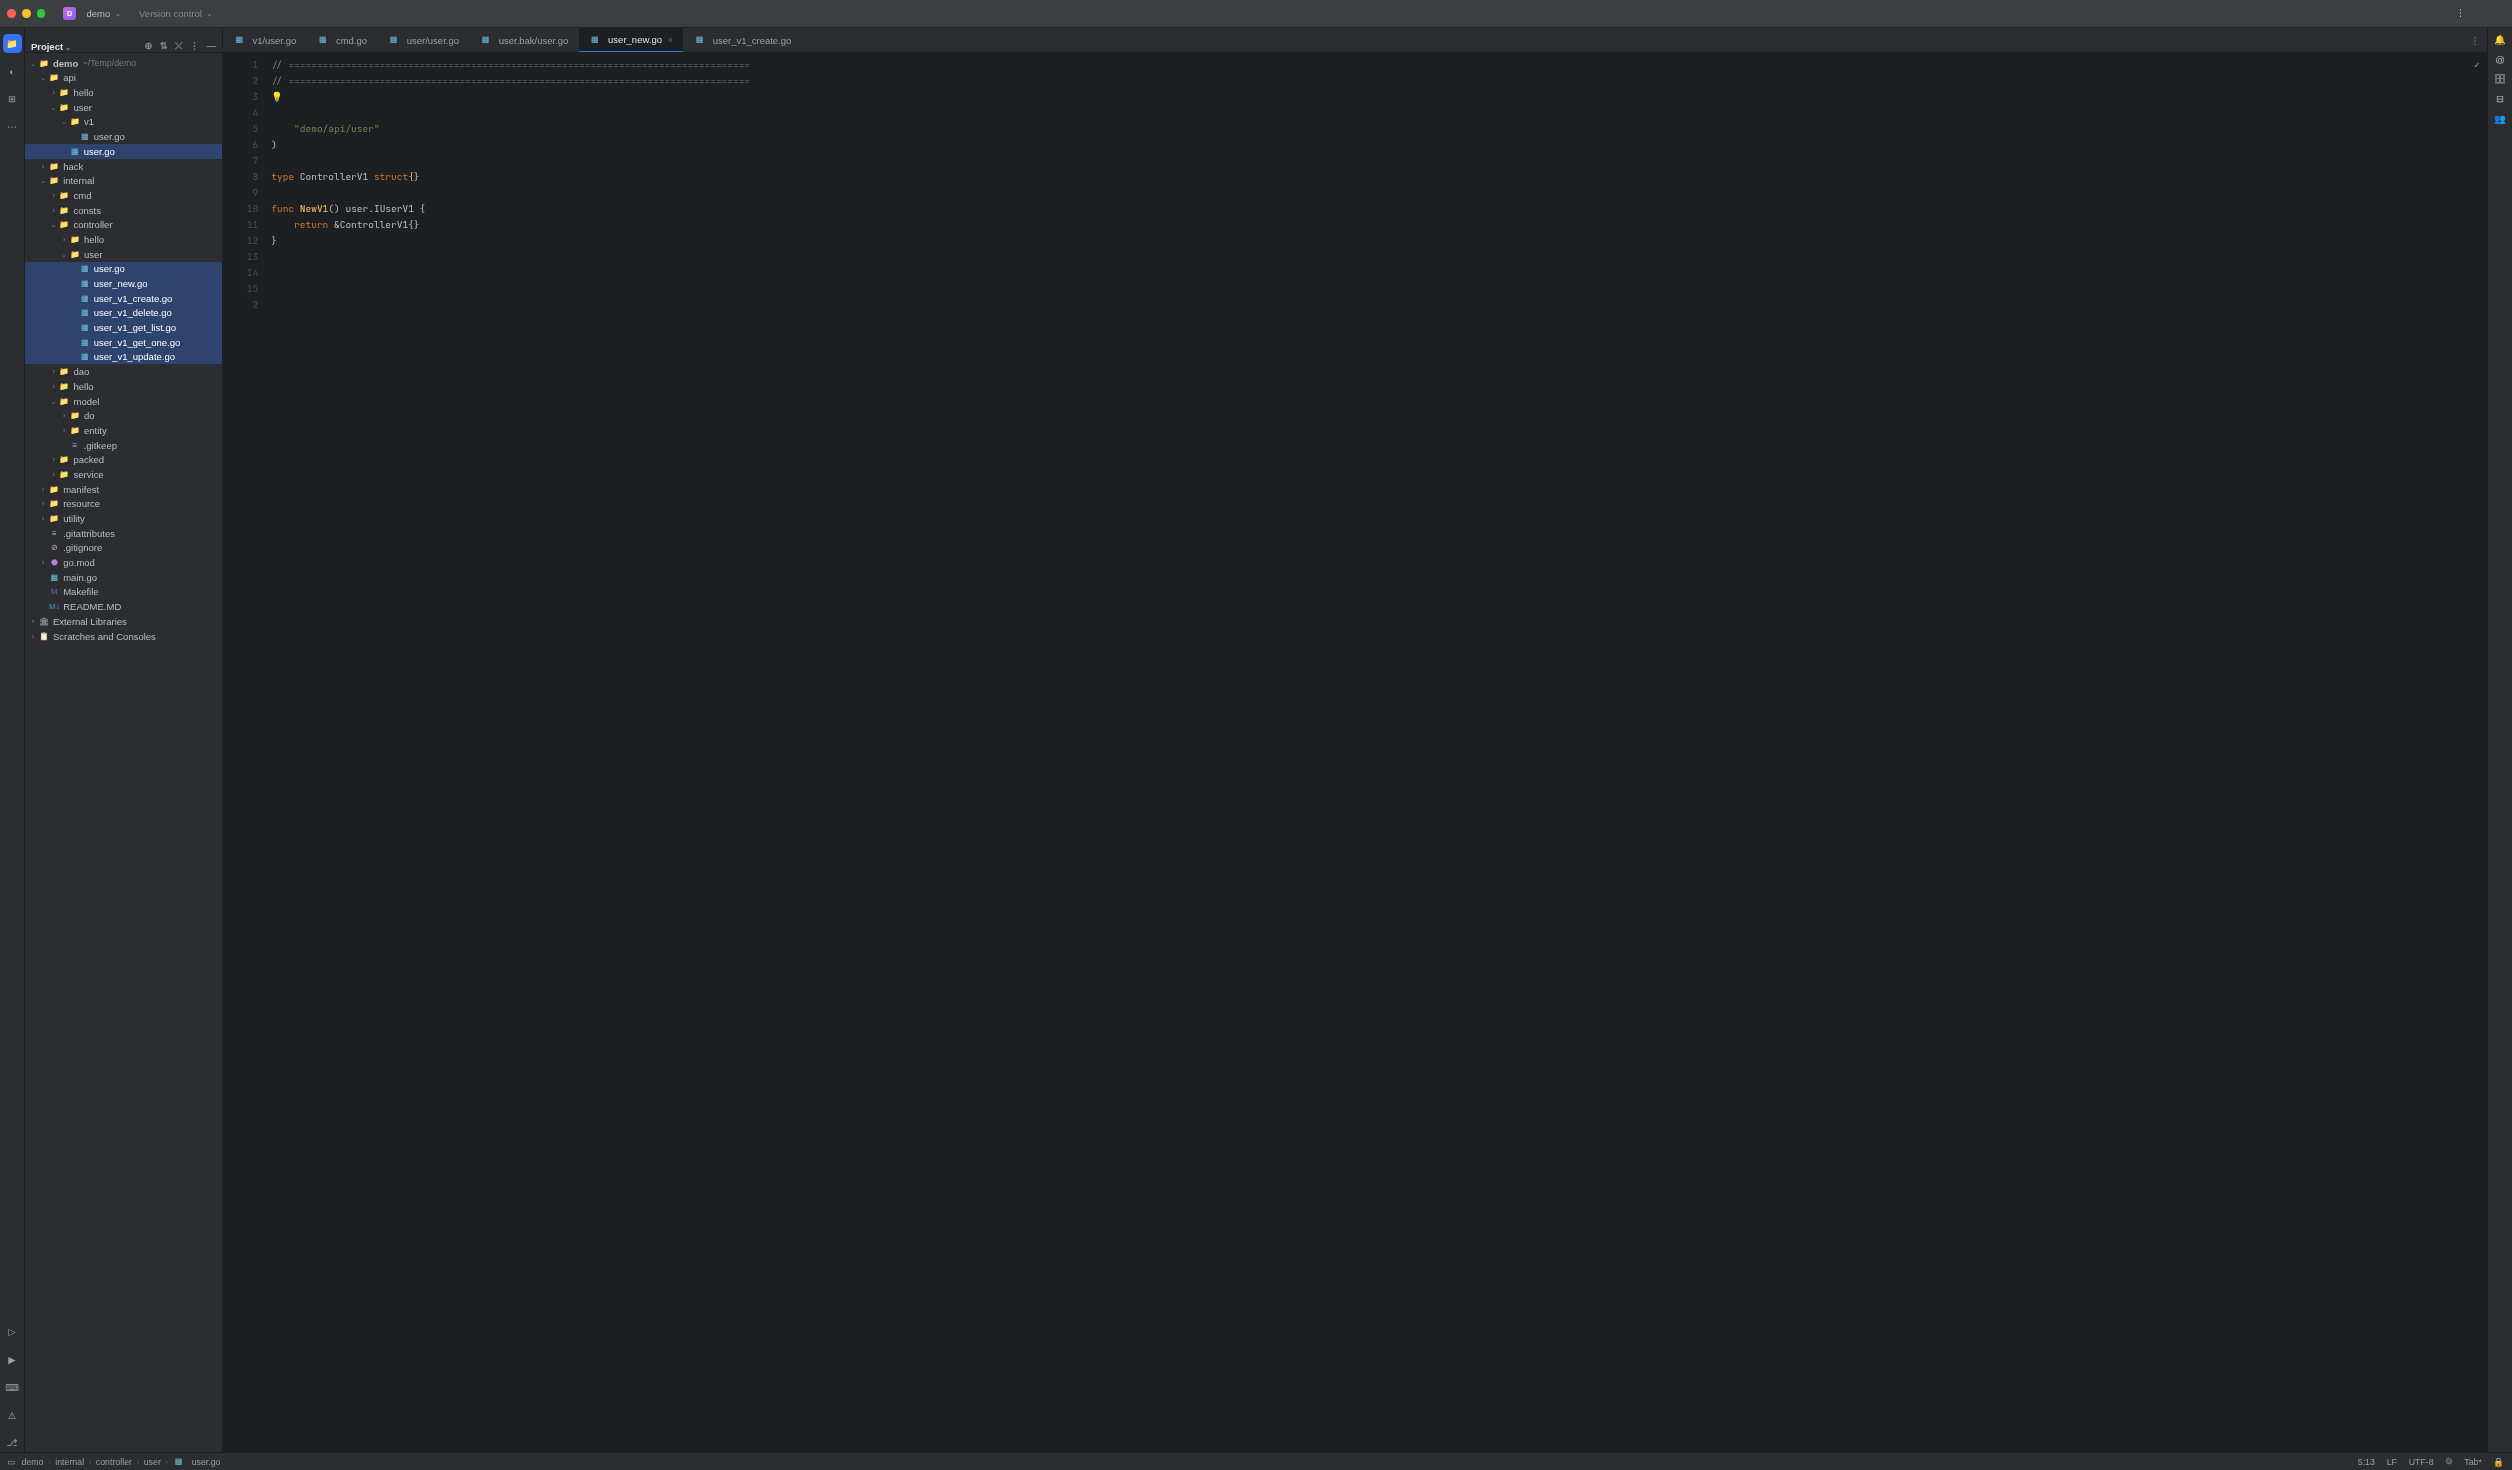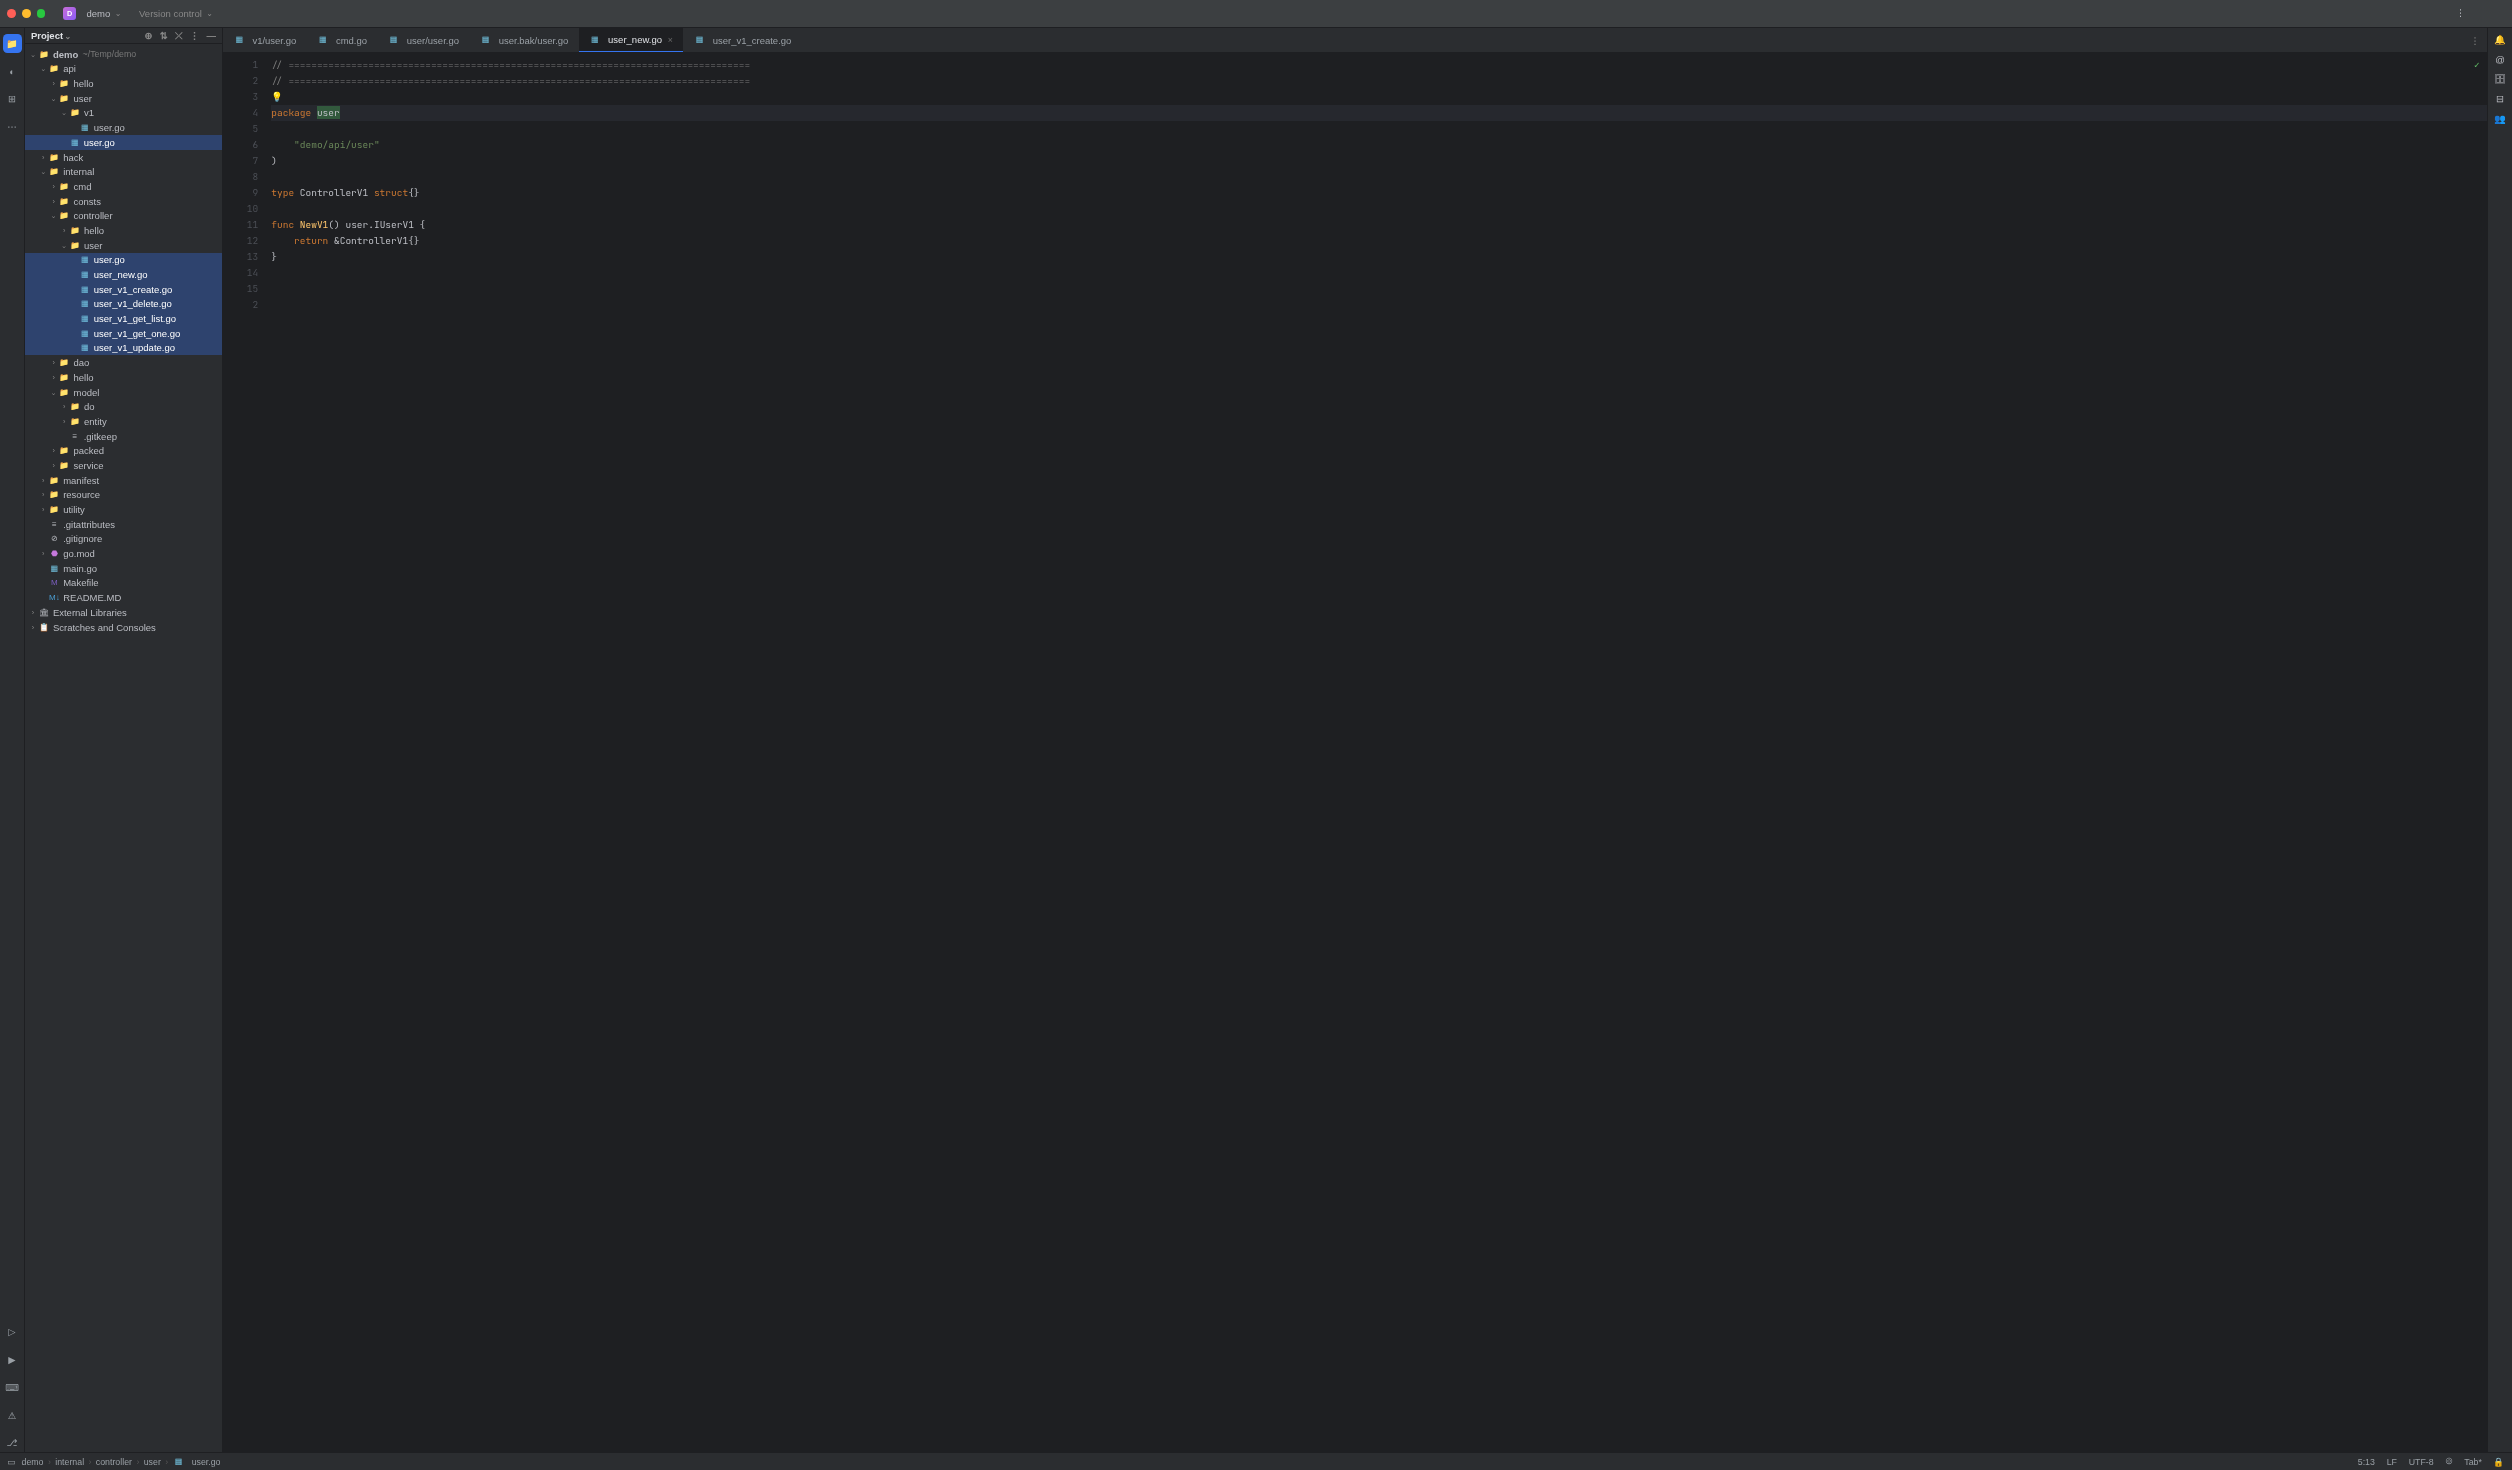--- a/index.html
+++ b/index.html
@@ -79,22 +79,22 @@
 
   
   .sidebar {
     width: 198px;
     background: #2b2d30;
     border-right: 0.7px solid #1e1f22;
     display:flex; flex-direction:column;
     overflow:hidden;
   }
   .side-head {
-    height: 16px;
-    display:flex; align-items:center; gap:4.4px;
+    height: 25px;
+    display:flex; align-items:flex-end; gap:4.4px;
     padding: 0 5.9px;
     border-bottom: 0.7px solid #1e1f22;
     font-weight:600; color:#dfe1e5;
   }
   .side-head .tools { margin-left:auto; display:flex; gap:7.3px; color:#888;}
   .tree { flex:1; overflow:auto; padding: 2.9px 0; }
   .node {
     display:flex; align-items:center; height:14.7px;
     padding-right:5.9px; white-space:nowrap; cursor:pointer;
     color:#bcbec4;
@@ -464,21 +464,20 @@
           <div>13</div>
           <div>14</div>
           <div>15</div>
           <div>2</div>
       </div>
       <div class="code">
         <span class="check-top">✓</span>
         <div class="line"><span class="cmt">// =================================================================================</span></div>
         <div class="line"><span class="cmt">// =================================================================================</span></div>
         <div class="line"><span class="bulb">💡</span></div>
-        <div class="line current"><span class="kw">package</span> <span class="hl">user</span></div>
         <div class="line"></div>
         <div class="line">    <span class="str">"demo/api/user"</span></div>
         <div class="line">)</div>
         <div class="line"></div>
         <div class="line"><span class="kw">type</span> <span class="typename">ControllerV1</span> <span class="kw">struct</span>{}</div>
         <div class="line"></div>
         <div class="line"><span class="kw">func</span> <span class="fn">NewV1</span>() <span class="pkgref">user</span>.IUserV1 {</div>
         <div class="line">    <span class="kw">return</span> &amp;ControllerV1{}</div>
         <div class="line">}</div>
         <div class="line"></div>

